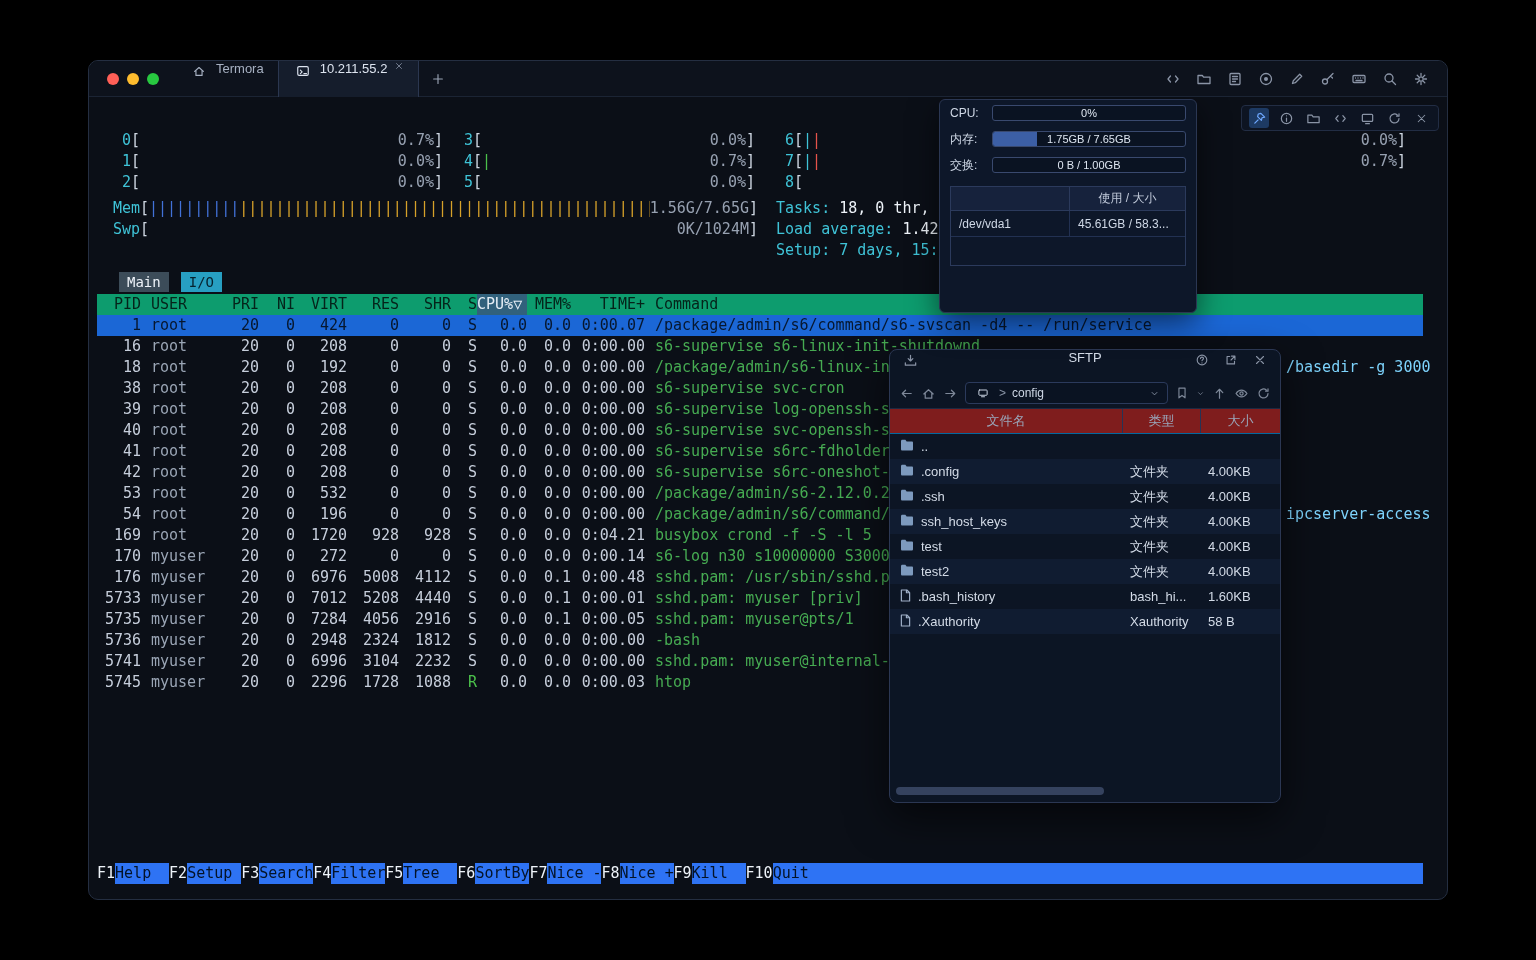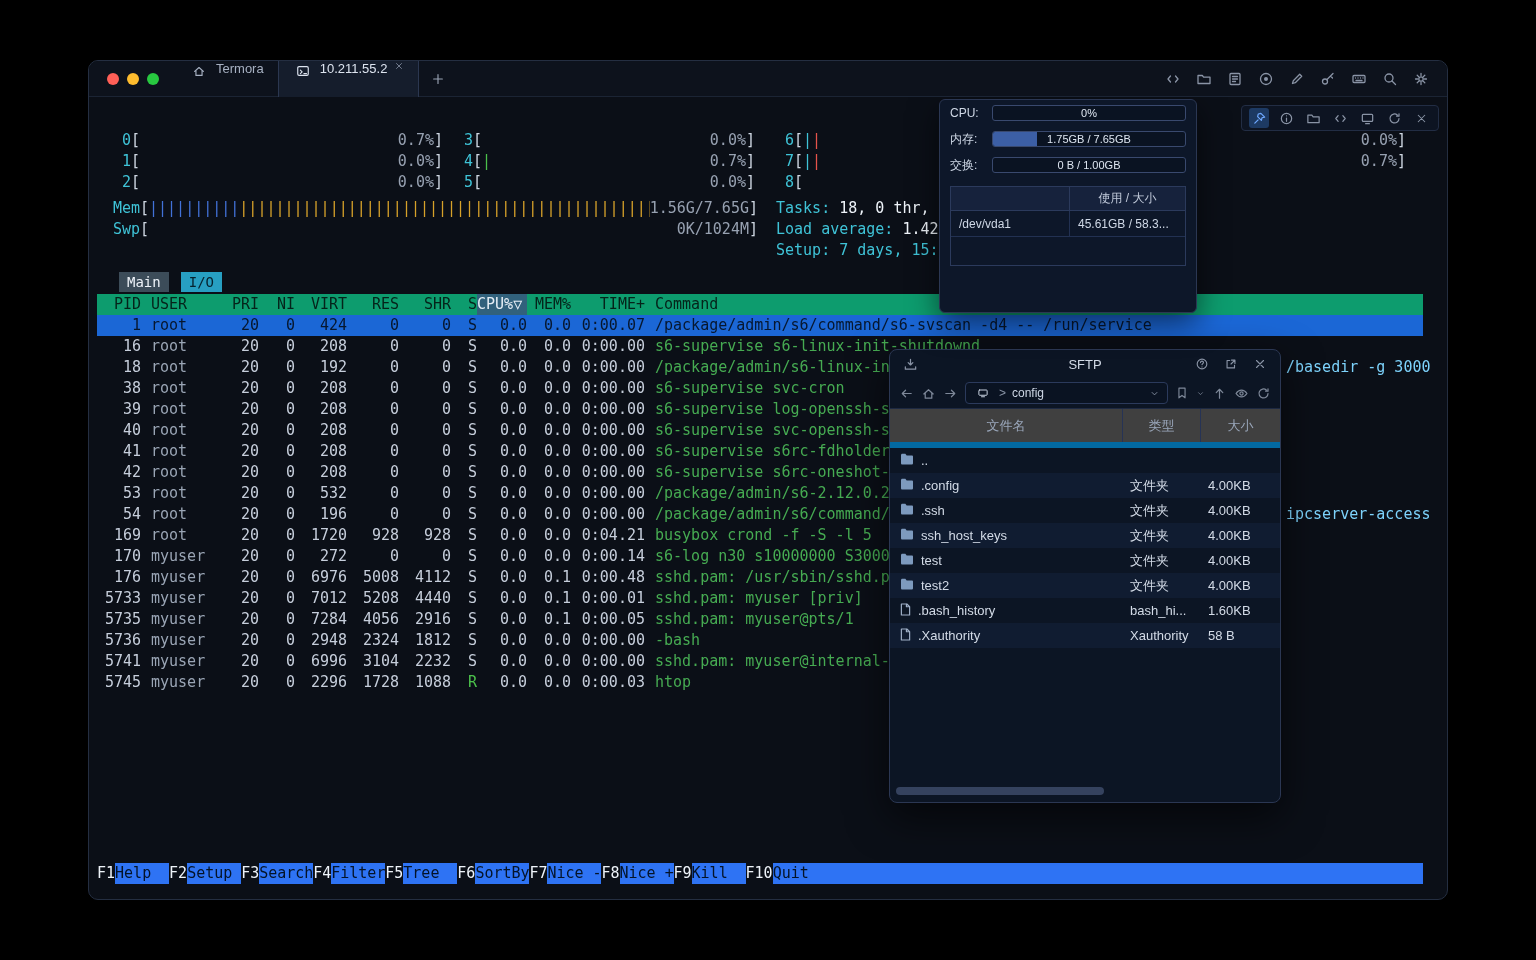--- a/index.html
+++ b/index.html
@@ -101,29 +101,29 @@
   .sys-th:first-child{flex:0 0 118px}
   .sys-th + .sys-th{border-left:1px solid #2b3a5c}
   .sys-trow{display:flex;height:26px;border-bottom:1px solid #223152}
   .sys-td{flex:1;display:flex;align-items:center;padding:0 8px;white-space:nowrap;overflow:hidden}
   .sys-td:first-child{flex:0 0 118px}
   .sys-td + .sys-td{border-left:1px solid #223152}
 
   
   .sftp{position:absolute;left:800px;top:288px;width:392px;height:454px;background:#0c1524;border:1px solid #2b3753;
     border-radius:8px;box-shadow:0 14px 40px rgba(0,0,0,.6);z-index:4;display:flex;flex-direction:column;font-size:13px;color:#d3dbe7}
-  .sftp-title{height:28px;display:flex;align-items:center;justify-content:center;position:relative;flex-shrink:0}
+  .sftp-title{height:28px;display:flex;align-items:flex-start;justify-content:center;position:relative;flex-shrink:0}
   .sftp-tleft{position:absolute;left:10px;color:#8a94a6;display:flex}
   .sftp-tright{position:absolute;right:10px;display:flex;gap:9px;color:#8a94a6}
   .sftp-toolbar{height:30px;display:flex;align-items:center;gap:7px;padding:0 9px;flex-shrink:0}
   .nav-btn{color:#7e8899;display:flex}
   .pathfield{flex:1;height:22px;border:1px solid #2b3a5c;background:#0a1322;border-radius:4px;display:flex;align-items:center;gap:6px;padding:0 7px;font-size:12px;color:#cdd6e4}
   .path-sep{color:#8a94a6}
   .path-caret{margin-left:auto;color:#8a94a6;display:flex}
-  .sftp-thead{display:flex;height:40px;border-top:1px solid #1d2942;border-bottom:6px solid #0369a1;background:#404040;color:#9aa7bb;flex-shrink:0}
+  .sftp-thead{display:flex;height:26px;border-top:1px solid #1d2942;border-bottom:1px solid #0369a1;background:#7f1d1d;color:#9aa7bb;flex-shrink:0}
   .th-name{flex:1;display:flex;align-items:center;justify-content:center}
   .th-type{width:78px;border-left:1px solid #263355;display:flex;align-items:center;justify-content:center}
   .th-size{width:80px;border-left:1px solid #263355;display:flex;align-items:center;justify-content:center}
   .sftp-body{flex:1;overflow:hidden}
   .frow{display:flex;height:25px;align-items:center}
   .frow:nth-child(even){background:#101c31}
   .f-name{flex:1;display:flex;align-items:center;gap:7px;padding-left:10px;white-space:nowrap;overflow:hidden}
   .f-type{width:78px;padding-left:8px;white-space:nowrap;overflow:hidden}
   .f-size{width:80px;padding-left:8px}
   .file-glyph{color:#9fb0c8}

